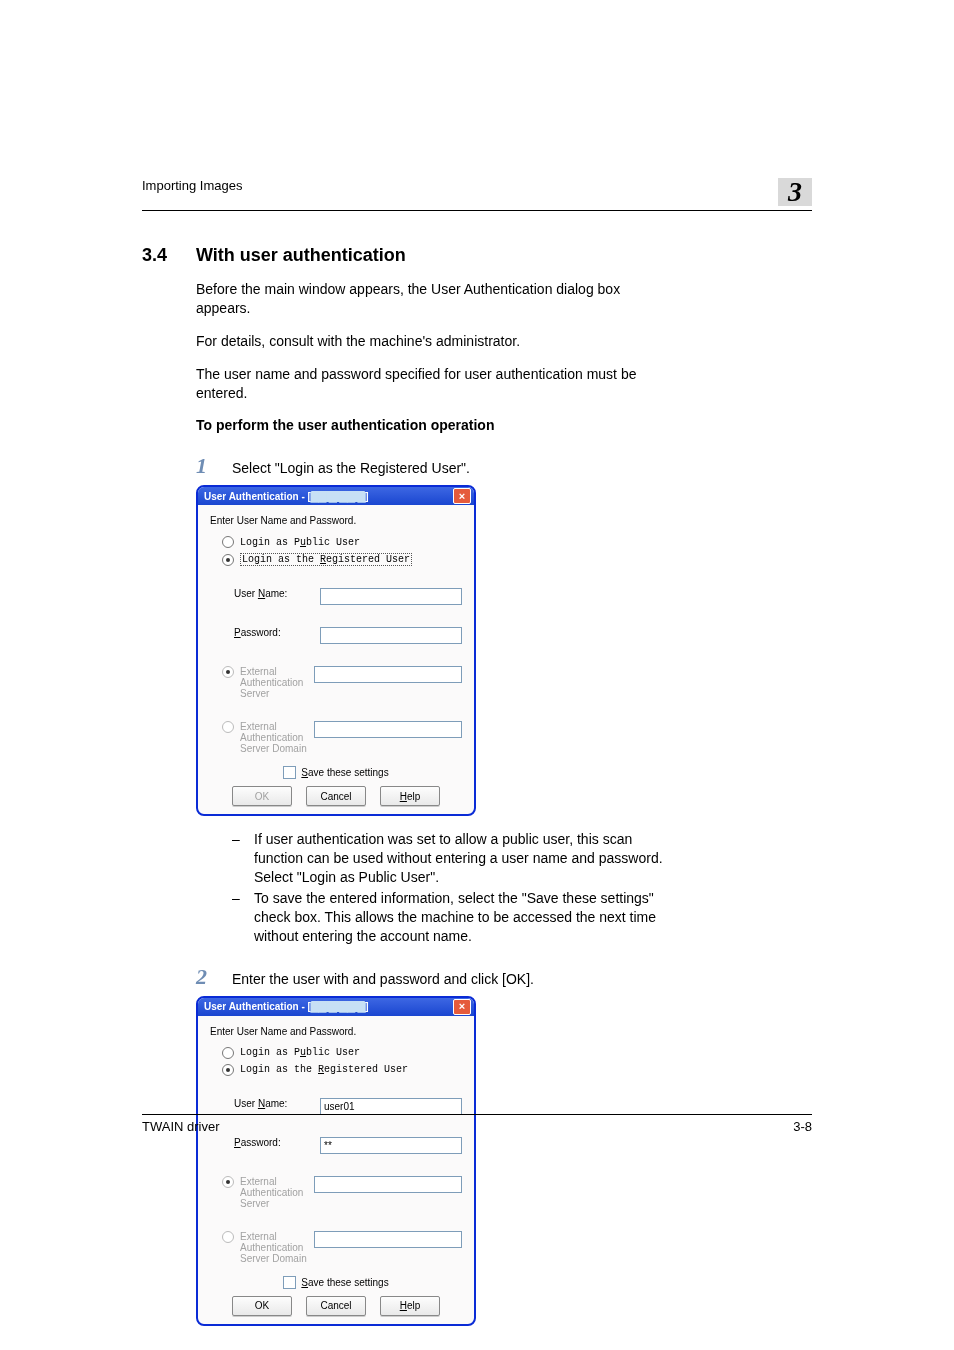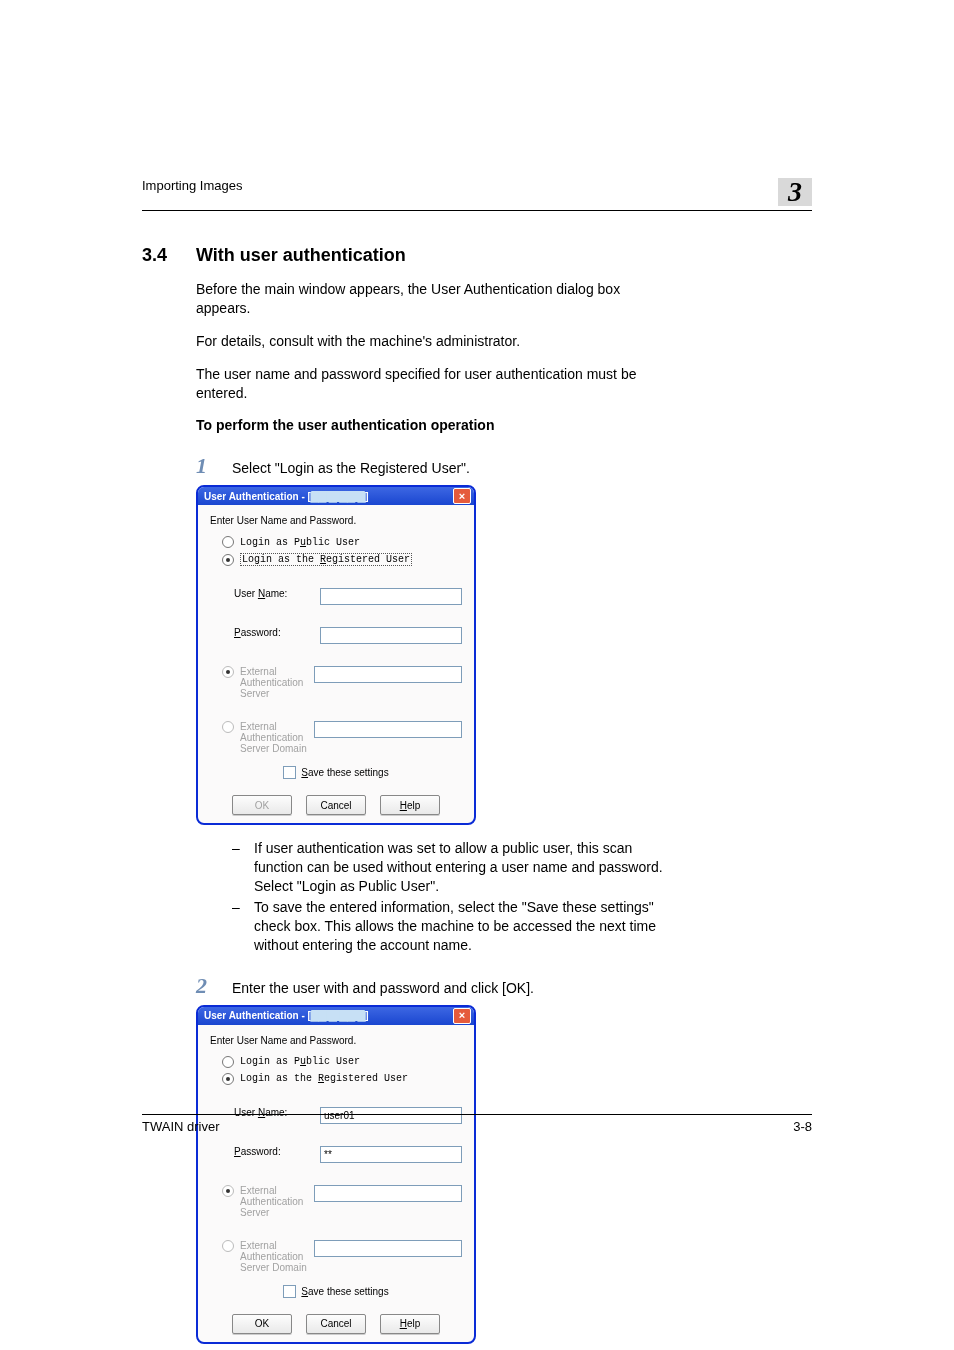--- a/index.html
+++ b/index.html
@@ -34,21 +34,21 @@
   .radio.sel::after{content:"";width:4px;height:4px;border-radius:50%;background:#333;}
   .dotted{border:1px dotted #555;padding:0 1px;}
   .ul{text-decoration:underline;}
   .field-row{display:flex;align-items:flex-start;margin:22px 0 0 24px;}
   .field-label{width:86px;font-size:10px;}
   .field-input{flex:1;height:15px;border:1px solid #7e9db9;background:#fff;font-size:10px;padding:0 3px;display:flex;align-items:center;}
   .disabled{color:#a2a2a2;}
   .field-row.disabled .radio{border-color:#bbb;}
   .check-row{display:flex;align-items:center;justify-content:center;margin:12px 0 6px;font-size:10px;}
   .check{width:11px;height:11px;border:1px solid #7e9db9;background:#fff;margin-right:5px;}
-  .btn-row{display:flex;justify-content:center;gap:14px;margin-top:16px;}
+  .btn-row{display:flex;justify-content:center;gap:14px;margin-top:7px;}
   .btn{width:58px;height:18px;border:1px solid #888;border-radius:2px;background:linear-gradient(#fdfdfd,#e9e9e9);font-size:10px;display:flex;align-items:center;justify-content:center;box-shadow:0 1px 0 #ccc;}
   .btn.disabled{color:#a2a2a2;}
   .footer{position:absolute;left:0;right:0;width:670px;margin:0 auto;bottom:216px;}
   .footer .hr{margin-bottom:4px;}
   .footer-row{display:flex;justify-content:space-between;font-size:13px;}
   .redact{color:#c7e0f5;background:#c7e0f5;border-radius:1px;}
 </style>
 </head>
 <body>
 

